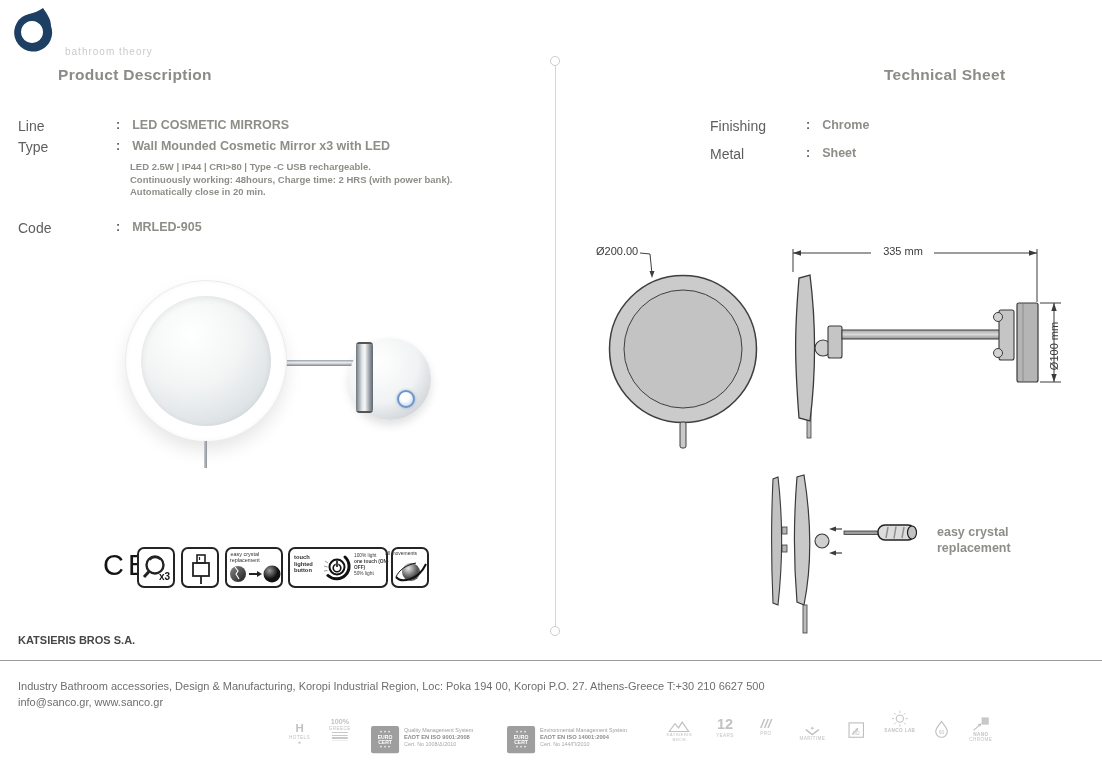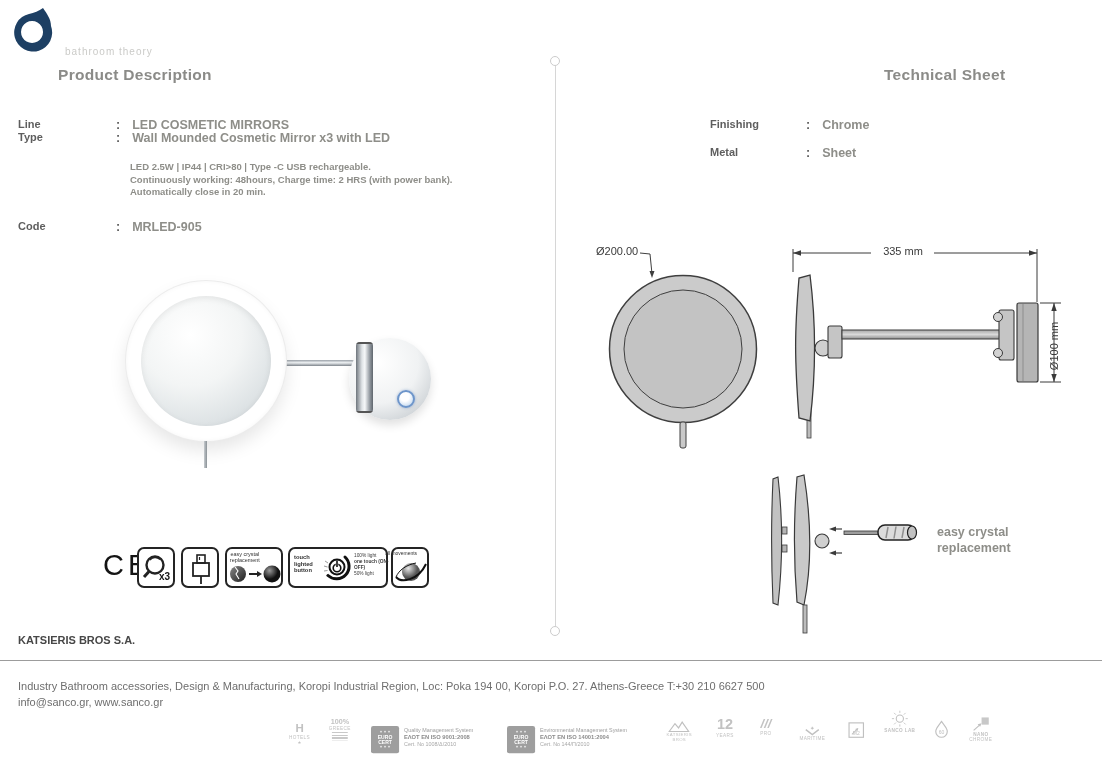--- a/index.html
+++ b/index.html
@@ -9,21 +9,21 @@
   
   .logo { position:absolute; left:10px; top:6px; width:180px; height:52px; }
   .logo-name { position:absolute; left:52px; top:2px; font-size:34px; color:#9c9c99; letter-spacing:1px; }
   .logo-tagline { position:absolute; left:55px; top:40px; font-size:10px; color:#cbcbc8; letter-spacing:1px; }
 
   
   .heading { position:absolute; font-size:15.5px; font-weight:bold; color:#8b8b88; letter-spacing:.3px; }
 
   
   .frow { position:absolute; display:flex; align-items:flex-start; }
-  .frow .lbl { font-size:11px; font-weight:bold; color:#5e5e5e; }
+  .frow .lbl { font-size:14px; font-weight:normal; color:#5e5e5e; }
   .frow .colon { font-size:12.5px; font-weight:bold; color:#5e5e5e; }
   .frow .val { font-size:12.5px; font-weight:bold; color:#8e8e89; margin-left:12px; }
   .lw-left { width:98px; } .lw-right { width:96px; }
   .type-val { font-size:13px; }
   .type-details { position:absolute; left:130px; top:161px; }
   .type-details div { font-size:9.5px; font-weight:bold; color:#8e8e89; line-height:12.5px; }
 
   
   .divider-line { position:absolute; left:555px; top:64px; width:1px; height:562px; background:#d6d6d6; }
   .divider-dot { position:absolute; width:8px; height:8px; border:1px solid #cccccc; border-radius:50%; background:#fff; }
@@ -100,21 +100,21 @@
   </div>
 
   <div class="heading" style="left:58px; top:66px;">Product Description</div>
   <div class="heading" style="left:884px; top:66px;">Technical Sheet</div>
 
   <div class="frow" style="left:18px; top:118px;">
     <span class="lbl lw-left">Line</span>
     <span class="colon">:</span>
     <span class="val">LED COSMETIC MIRRORS</span>
   </div>
-  <div class="frow" style="left:18px; top:131px;">
+  <div class="frow" style="left:18px; top:139px;">
     <span class="lbl lw-left">Type</span>
     <span class="colon">:</span>
     <span class="val type-val">Wall Mounded  Cosmetic Mirror x3 with LED</span>
   </div>
   <div class="type-details">
     <div>LED 2.5W | IP44 | CRI&gt;80 | Type -C USB rechargeable.</div>
     <div>Continuously working: 48hours, Charge time: 2 HRS (with power bank).</div>
     <div>Automatically close in 20 min.</div>
   </div>
   <div class="frow" style="left:18px; top:220px;">

